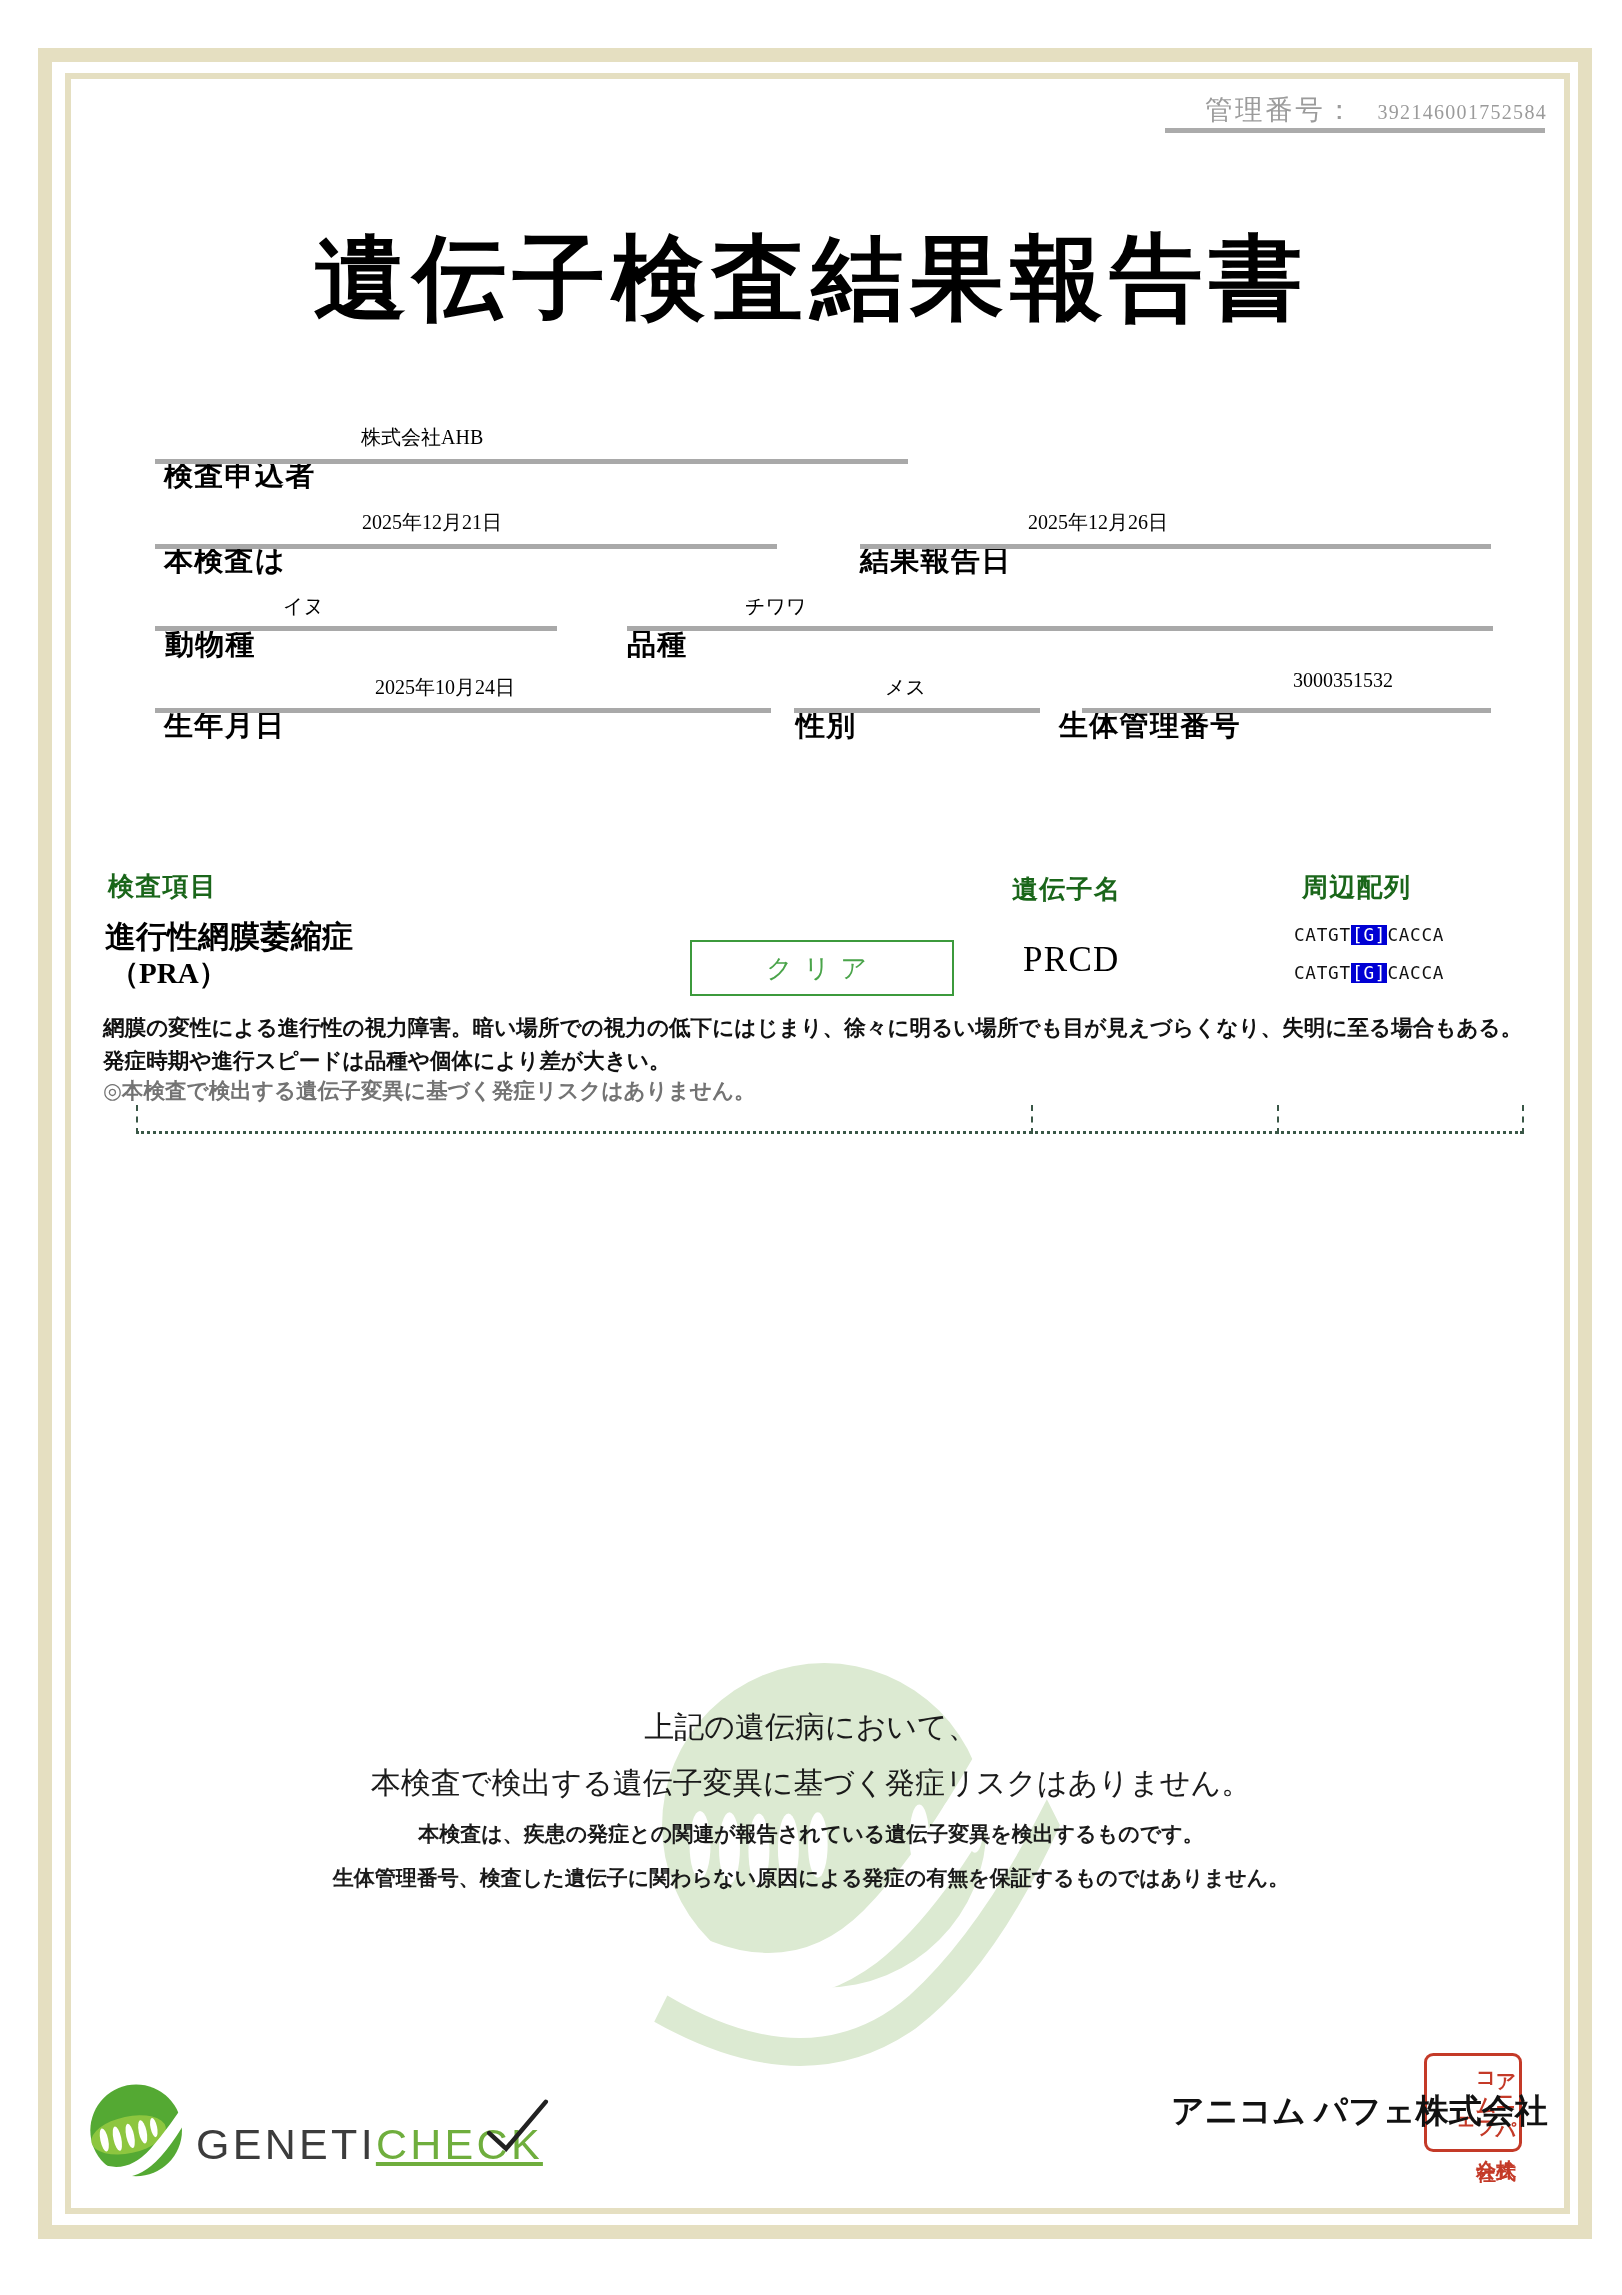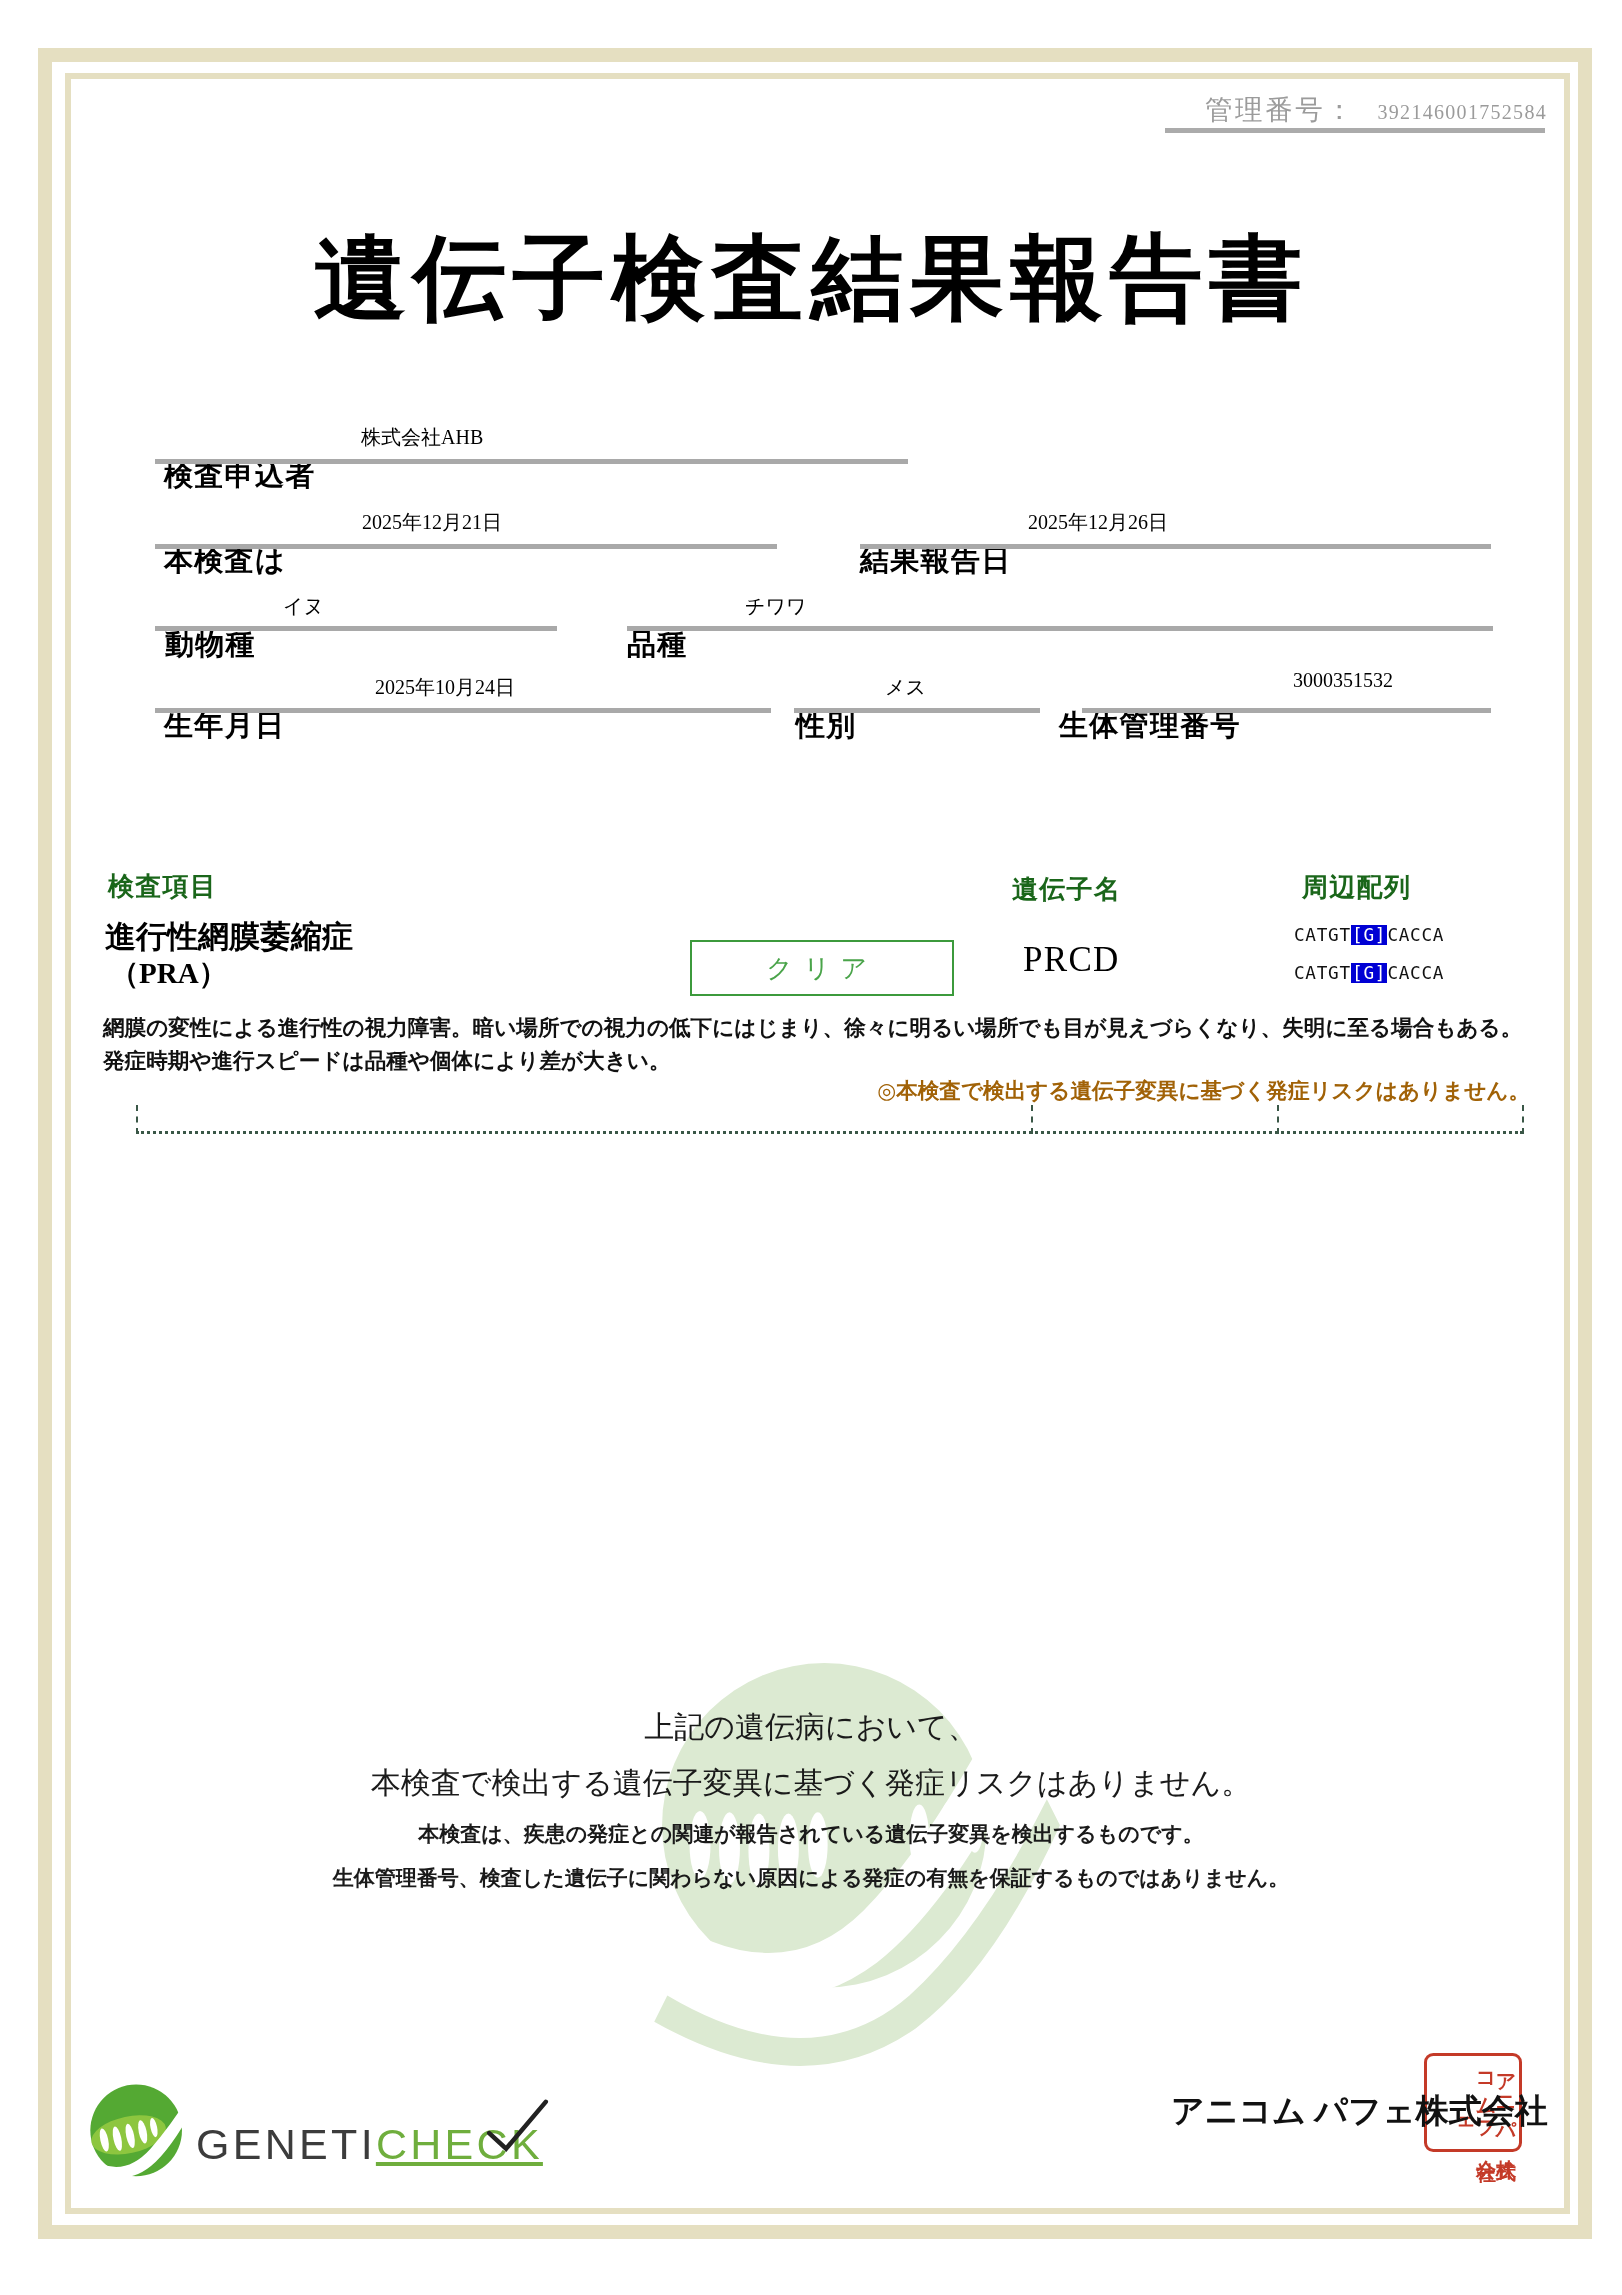--- a/index.html
+++ b/index.html
@@ -25,21 +25,21 @@
   .disease{left:105px;top:916px;font-size:31px;font-weight:700;}
   .disease-abbr{left:110px;top:954px;font-size:29px;font-weight:700;}
   .result-box{left:690px;top:940px;width:260px;height:52px;border:2.6px solid #3c9a3c;
     display:flex;align-items:center;justify-content:center;}
   .result-box span{color:#4aa44a;font-size:26px;letter-spacing:10.5px;font-family:"Liberation Serif","DejaVu Serif",serif;}
   .gene-name{left:1023px;top:940px;font-size:35px;letter-spacing:1.3px;}
   .seq{font-family:"DejaVu Sans Mono",monospace;font-size:17.7px;letter-spacing:0.7px;color:#111;}
   .seq .variant{background:#0000d4;color:#fff;padding:0 1.3px;}
   .desc{left:103px;width:1427px;font-family:"Liberation Sans","DejaVu Sans",sans-serif;
     font-size:21.6px;font-weight:700;color:#111;}
-  .desc.green{color:#a16207;text-align:right;}
+  .desc.green{color:#737373;}
   
   .dot-bottom{left:136px;top:1131px;width:1387px;border-top:3.3px dotted #3a5747;}
   .vdash{top:1105px;height:29.4px;border-left:2px dashed #3a5747;width:0;}
   
   .sum{left:0;width:1622px;text-align:center;font-family:"Liberation Sans","DejaVu Sans",sans-serif;color:#1a1a1a;}
   .sum.big{font-size:30px;}
   .sum.small{font-size:21px;font-weight:700;}
   
   .logo-text{left:196px;top:2120px;font-family:"Liberation Sans","DejaVu Sans",sans-serif;
     font-size:43px;letter-spacing:3.3px;}

